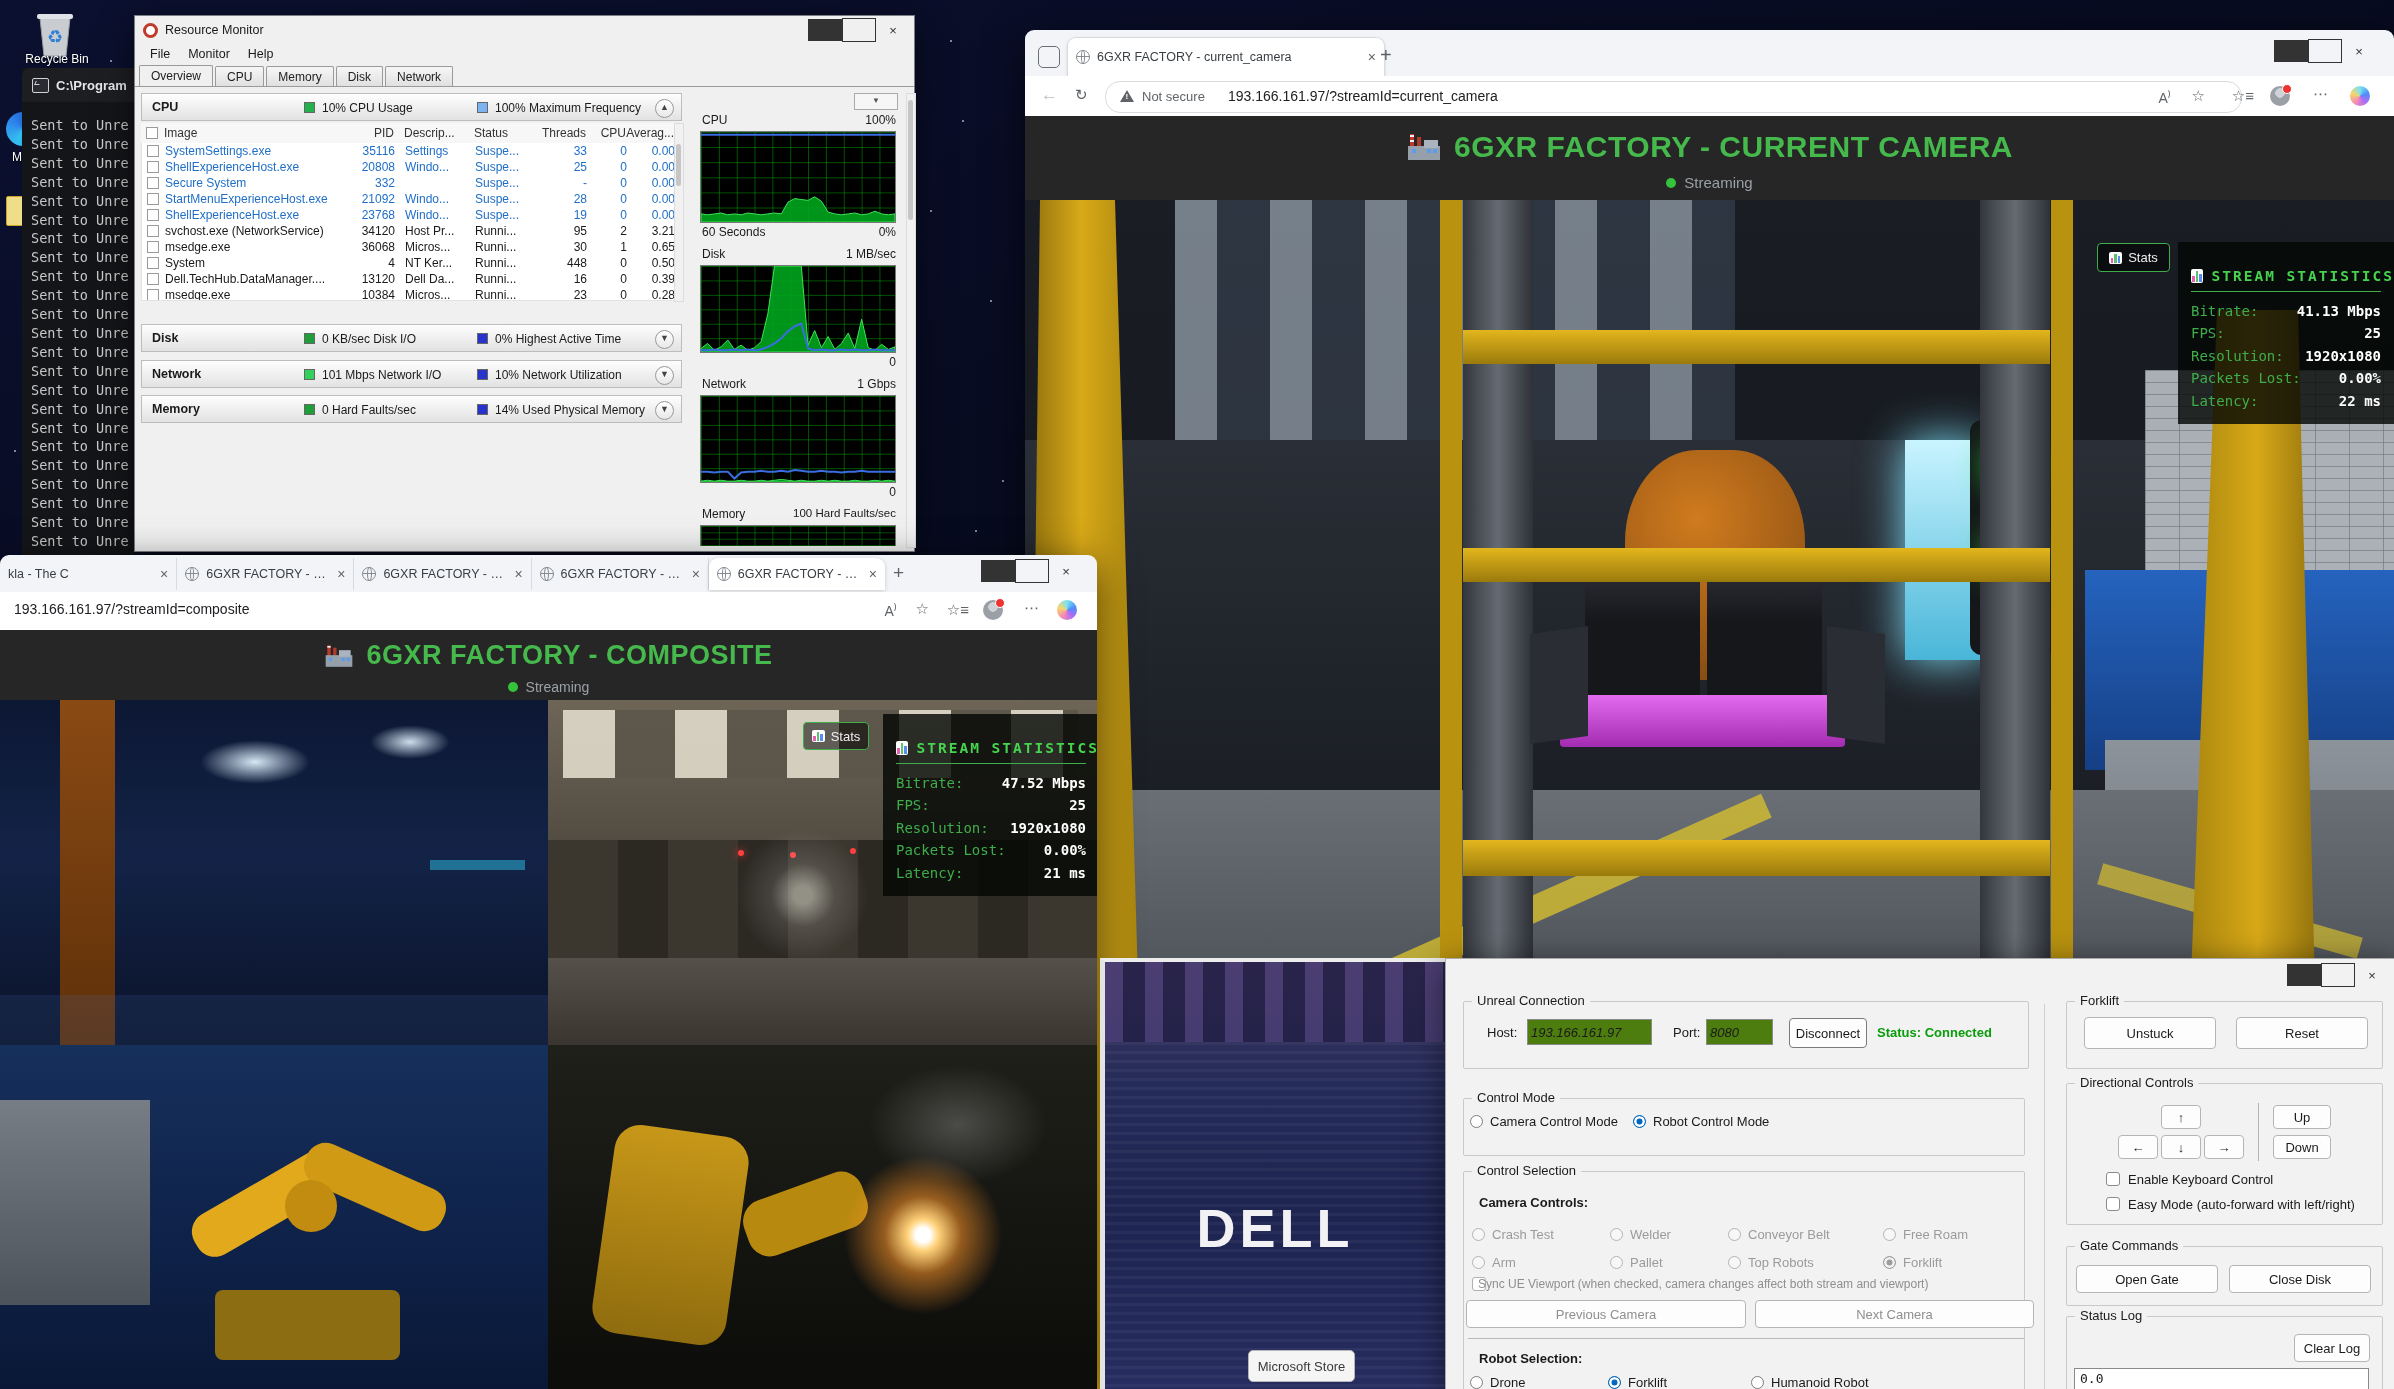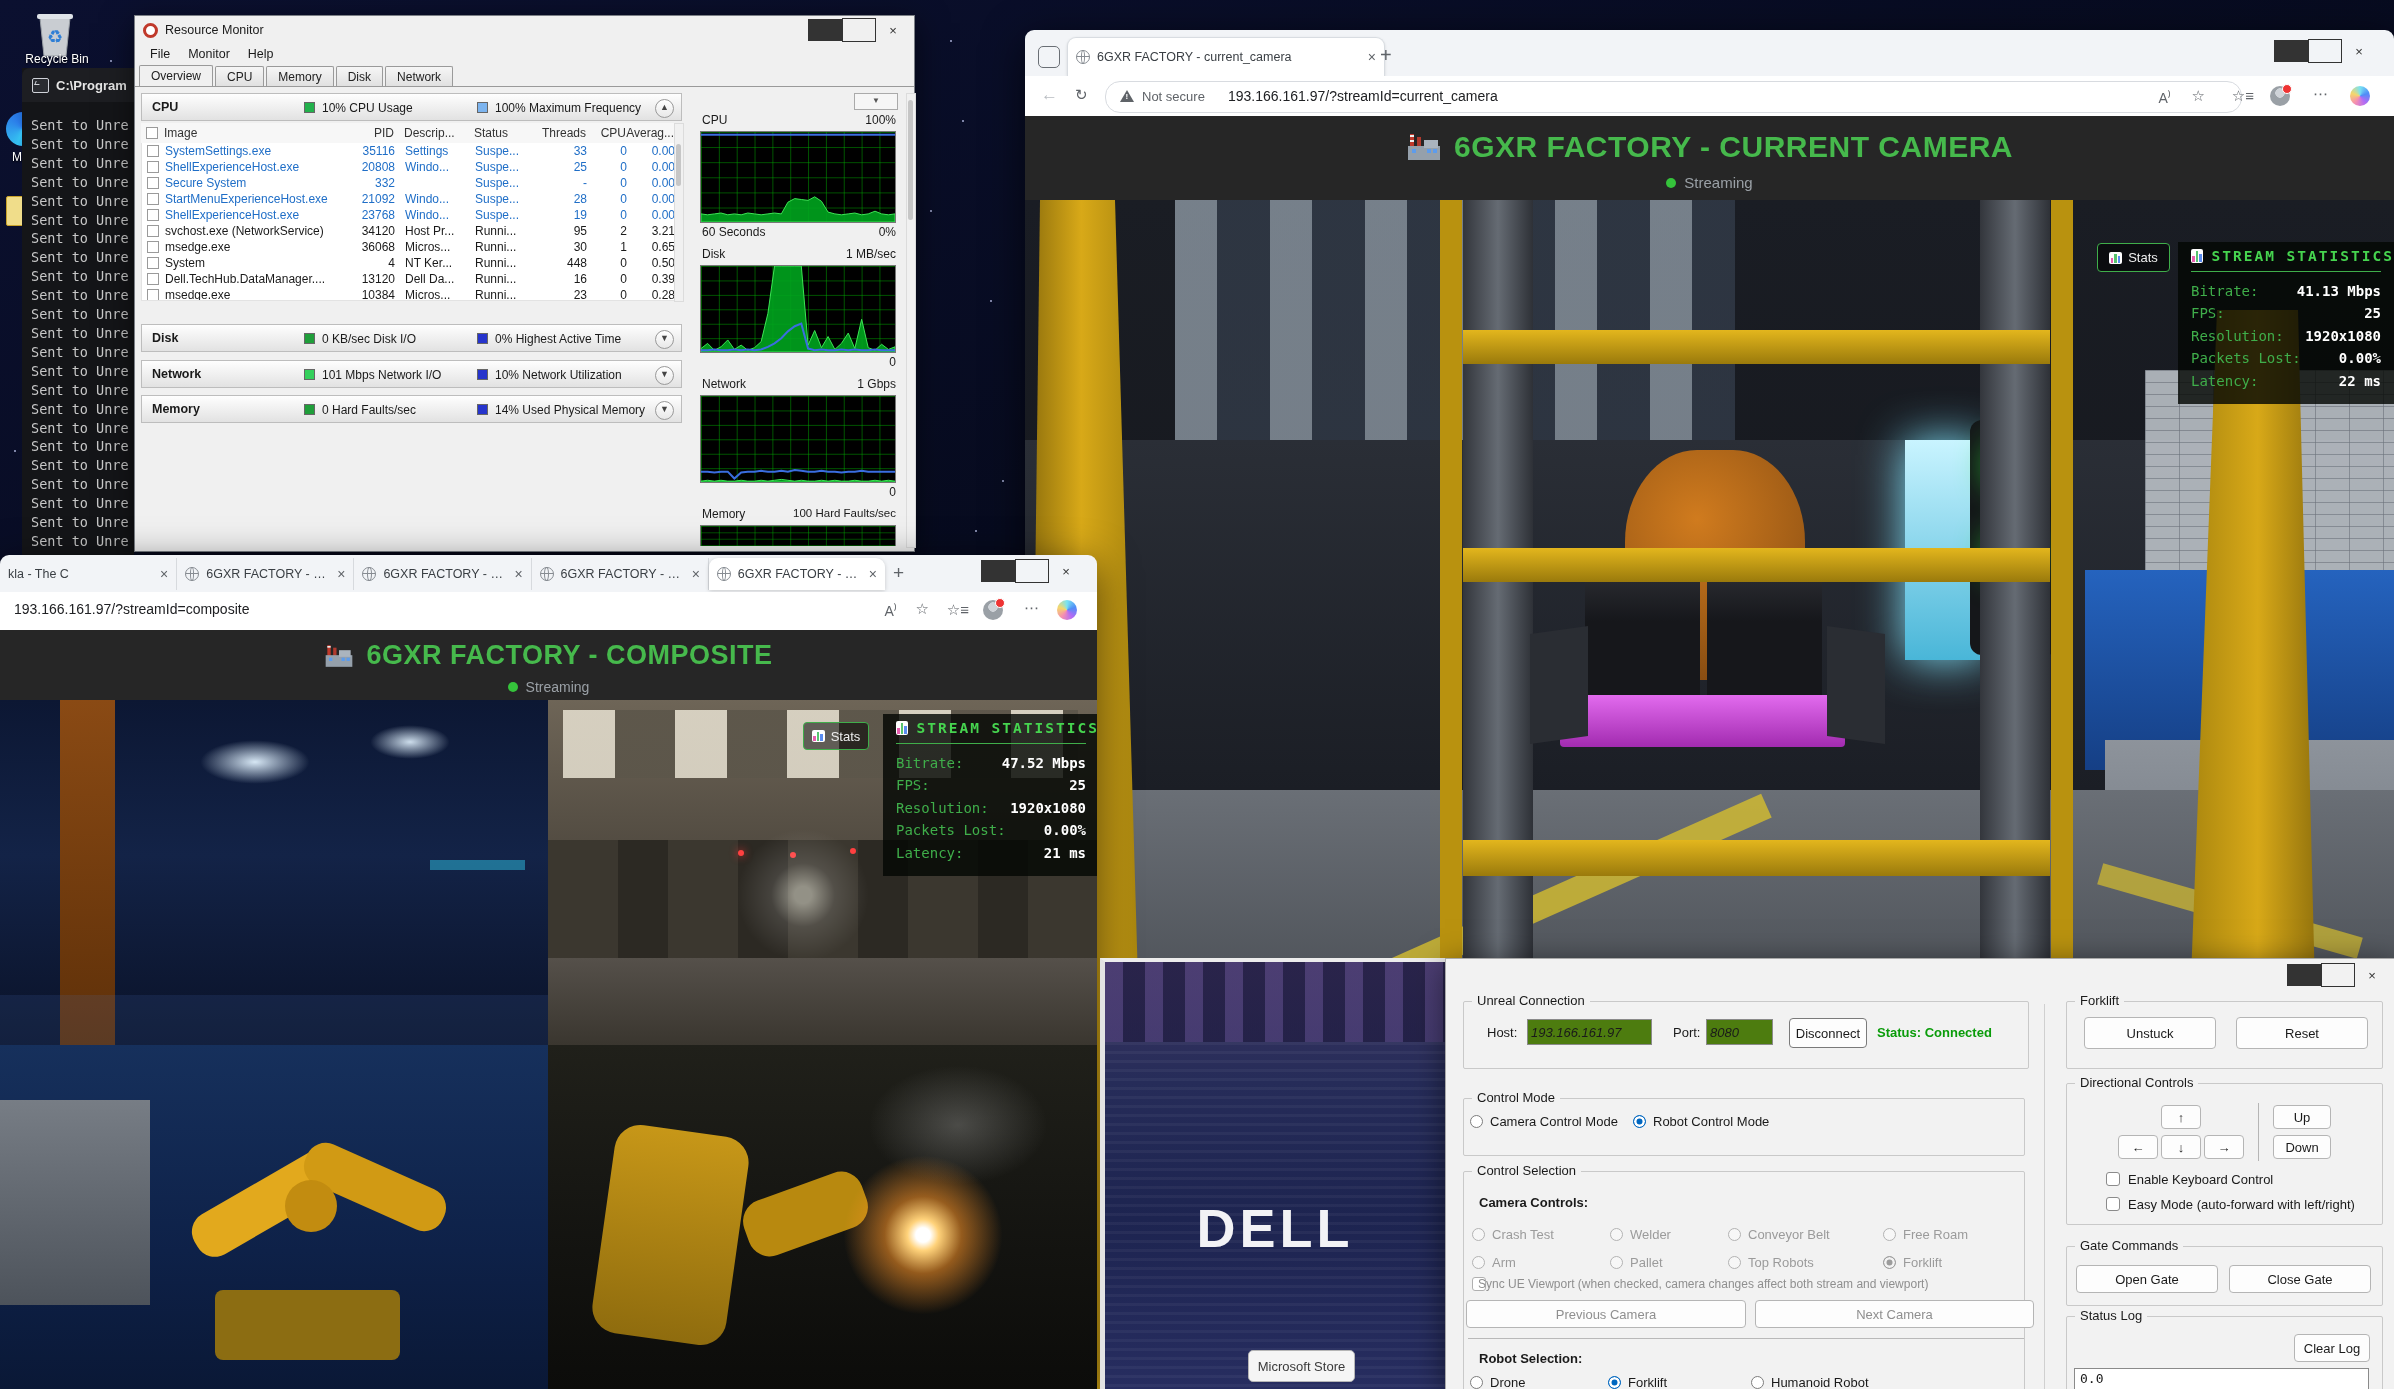--- a/index.html
+++ b/index.html
@@ -75,21 +75,21 @@
   .warn-tri{position:absolute;width:0;height:0;border-left:7px solid transparent;border-right:7px solid transparent;border-bottom:12px solid #5f6368;}
   .warn-tri::after{content:"!";position:absolute;left:-1.5px;top:2px;color:#fff;font-size:8px;font-weight:bold;}
   
   .shead{position:absolute;background:#262626;text-align:center;color:#46b94c;}
   .stitle{font-weight:bold;letter-spacing:.5px;display:inline-flex;align-items:center;gap:12px;}
   .sstatus{color:#9aa0a6;display:flex;align-items:center;justify-content:center;gap:8px;}
   .sdot{width:10px;height:10px;border-radius:50%;background:#35c33b;display:inline-block;}
   .stats-btn{position:absolute;background:rgba(0,0,0,.55);border:1px solid #3fae4a;border-radius:4px;color:#eee;font-size:13px;display:flex;align-items:center;justify-content:center;gap:6px;z-index:5;}
   .bar-ico{width:13px;height:12px;background:#fff;border-radius:2px;display:inline-flex;align-items:flex-end;justify-content:center;gap:1px;padding:1px;box-sizing:border-box;}
   .bar-ico i{width:2.5px;display:block;}
-  .stats-panel{position:absolute;background:rgba(4,7,4,.82);padding:6px 13px 12px;font-family:"DejaVu Sans Mono",monospace;z-index:5;}
+  .stats-panel{position:absolute;background:rgba(4,7,4,.82);padding:26px 13px 12px;font-family:"DejaVu Sans Mono",monospace;z-index:5;}
   .sp-head{display:flex;align-items:center;gap:9px;color:#46d44f;font-weight:bold;font-size:14.5px;letter-spacing:2px;border-bottom:1px solid #3fae4a;padding-bottom:7px;margin-bottom:8px;white-space:nowrap;}
   .sp-row{display:flex;justify-content:space-between;gap:14px;font-size:14px;line-height:1.6;white-space:nowrap;}
   .sp-row .k{color:#3fae4a;}
   .sp-row .v{color:#fff;font-weight:bold;}
   
   #gui{left:1445px;top:958px;width:949px;height:431px;background:#f2f2f2;border:1px solid #a9a9a9;box-shadow:0 6px 30px rgba(0,0,0,.5);z-index:7;font-size:13px;color:#1a1a1a;}
   #gui .tbar{height:32px;background:#fafafa;border-bottom:1px solid #e4e4e4;display:flex;align-items:center;padding-left:12px;gap:9px;}
   .pyico{width:15px;height:15px;position:relative;}
   .pyico::before{content:"";position:absolute;left:0;top:0;width:10px;height:9px;background:#3773a5;border-radius:3px 3px 0 3px;}
   .pyico::after{content:"";position:absolute;right:0;bottom:0;width:10px;height:9px;background:#ffd43b;border-radius:0 3px 3px 3px;}
@@ -799,21 +799,21 @@
     <div class="btn" style="left:827px;top:176px;width:56px;height:22px;">Down</div>
     <span class="chk" style="left:660px;top:213px;"></span>
     <span class="lbl" style="left:682px;top:213px;">Enable Keyboard Control</span>
     <span class="chk" style="left:660px;top:238px;"></span>
     <span class="lbl" style="left:682px;top:238px;">Easy Mode (auto-forward with left/right)</span>
 
     <div class="grp" style="left:620px;top:287px;width:315px;height:58px;">
       <span class="lg">Gate Commands</span>
     </div>
     <div class="btn" style="left:630px;top:306px;width:140px;height:26px;">Open Gate</div>
-    <div class="btn" style="left:783px;top:306px;width:140px;height:26px;">Close Gate</div>
+    <div class="btn" style="left:783px;top:306px;width:140px;height:26px;">Close Disk</div>
 
     <div class="grp" style="left:620px;top:357px;width:315px;height:120px;">
       <span class="lg">Status Log</span>
     </div>
     <div class="btn" style="left:848px;top:375px;width:74px;height:26px;">Clear Log</div>
     <div class="abs" style="left:628px;top:409px;width:295px;height:60px;background:#fff;border:1px solid #8a8a8a;font-family:'DejaVu Sans Mono',monospace;font-size:13px;color:#1a1a1a;padding:2px 5px;box-sizing:border-box;">0.0</div>
   </div>
 </div>
 
 </body></html>

